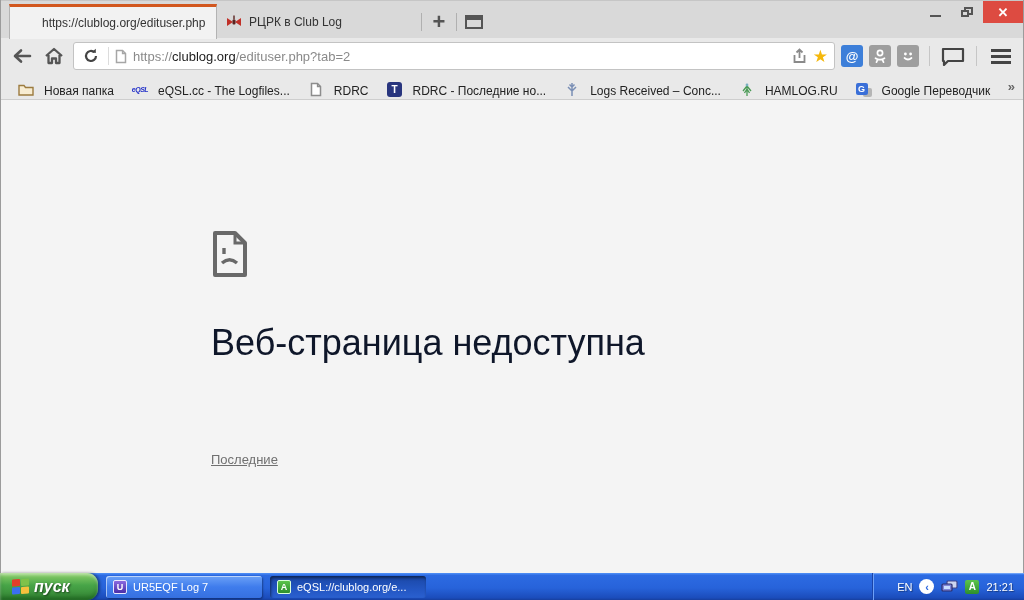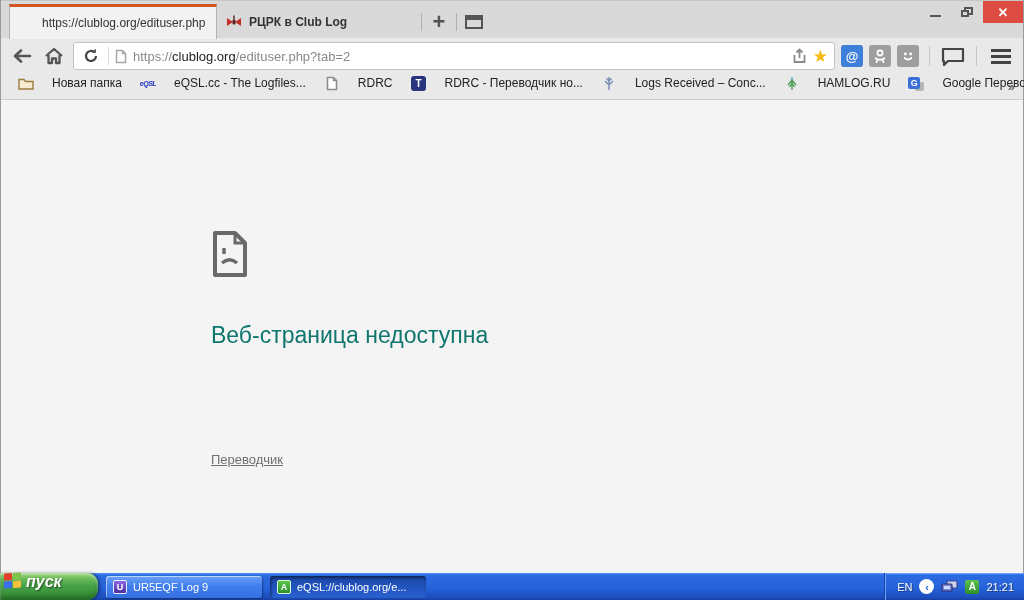--- a/index.html
+++ b/index.html
@@ -12,21 +12,21 @@
              display:flex; flex-direction:column;
              border-left:1px solid #9b9b9b; border-right:1px solid #9b9b9b; background:#e9e9e9;}
 
   
   .tabstrip { position:relative; height:38px; background:#d9d9d9; flex:none;
               border-top:1px solid #c6c6c6; }
   .tabs { position:absolute; left:8px; top:3px; height:35px; display:flex; align-items:stretch; }
   .tab { display:flex; align-items:center; gap:7px; padding:0 9px; cursor:default; }
   .tab.active { width:208px; background:#f2f2f2; border:1px solid #b3b3b3; border-bottom:none;
                 border-top:3px solid #d2571f; }
-  .tab.inactive { width:210px;font-weight:bold; }
+  .tab.inactive { width:210px; }
   .tab-title { font-size:12px; color:#333; white-space:nowrap; overflow:hidden; }
   .favicon { width:16px; height:16px; flex:none; position:relative; }
   .fav-globe { width:16px; height:16px; border-radius:50%;
                background:linear-gradient(155deg,#f08030 0 42%, #e8e8e8 42% 50%, #6a6a6a 50% 72%, #aaaaaa 72%); }
   .vsep-tab { width:1px; height:18px; background:#b0b0b0; align-self:center; margin:0 0; }
   .strip-btn { display:flex; align-items:center; justify-content:center; width:34px; height:35px;
                color:#555; font-size:22px; font-weight:bold; background:none; border:none; cursor:pointer; }
   .strip-right { position:absolute; left:420px; top:3px; height:35px; display:flex; align-items:center; }
 
   .win-controls { position:absolute; top:0; right:0; height:22px; display:flex; align-items:center; }
@@ -52,64 +52,64 @@
   .sq-at { background:#3d7fd9; }
   .sq-gray { background:#9e9e9e; }
   .tb-sep { width:1px; height:20px; background:#c6c6c6; margin:0 4px; flex:none;}
   .hamburger { display:flex; flex-direction:column; gap:3px; cursor:pointer; padding:4px;}
   .hamburger span { display:block; width:20px; height:3px; background:#444; }
   .star-glyph { color:#f5b80c; font-size:17px; line-height:1; cursor:pointer;}
 
   
   .bookmarks { height:26px; background:#e9e9e9; border-bottom:1px solid #cecece;
                display:flex; align-items:center; padding:0 26px 0 8px; flex:none; position:relative;}
-  .bm { display:flex; align-items:flex-start; gap:18px; padding:0 9px; height:22px; cursor:pointer; white-space:nowrap;}
+  .bm { display:flex; align-items:flex-end; gap:10px; padding:0 9px; height:22px; cursor:pointer; white-space:nowrap;}
   .bm-label { font-size:12px; color:#222; }
   .bm-overflow { position:absolute; right:8px; color:#666; font-size:13px; font-weight:bold; cursor:pointer;}
   .bm-ic { width:16px; height:16px; display:flex; align-items:center; justify-content:center; flex:none;}
   .eqsl-txt { font-size:7px; font-weight:bold; font-style:italic; color:#2230c8; letter-spacing:-0.5px;}
   .rdrc-sq { width:15px; height:15px; background:#28357e; border-radius:3px; color:#fff; font-size:10px; font-weight:bold;
              display:flex; align-items:center; justify-content:center;}
   .gt-ic { position:relative; width:16px; height:16px;}
   .gt-back { position:absolute; right:0; bottom:1px; width:9px; height:9px; background:#b5b5b5; border-radius:2px;}
   .gt-front { position:absolute; left:0; top:1px; width:12px; height:12px; background:#3a6fd8; border-radius:2px;
               color:#fff; font-size:9px; font-weight:bold; display:flex; align-items:center; justify-content:center;}
 
   
   .content { flex:1; background:#f4f4f4; position:relative; }
   .sad-icon { position:absolute; left:210px; top:130px; }
-  .err-title { position:absolute; left:210px; top:222px; font-size:23px; color:#0f766e; font-weight:400;}
+  .err-title { position:absolute; left:210px; top:222px; font-size:36px; color:#0f172a; font-weight:400;}
   .err-code { position:absolute; left:210px; top:271px; font-size:13px; color:#b5b5b5; letter-spacing:0.3px;}
   .err-link { position:absolute; left:210px; top:352px; font-size:13px; color:#707070; text-decoration:underline; cursor:pointer;}
 
   
   .taskbar { position:absolute; left:0; bottom:0; width:1024px; height:27px;
              background:linear-gradient(#5292f8 0%, #2c6ae2 9%, #2763da 55%, #1b4cbb 92%, #173f9e 100%);
              display:flex; align-items:center; }
-  .start-btn { height:27px; width:98px; flex:none; display:flex; align-items:flex-start; gap:5px; padding-left:4px;
+  .start-btn { height:27px; width:98px; flex:none; display:flex; align-items:center; gap:5px; padding-left:12px;
                background:linear-gradient(#8ed16a 0%, #48a548 45%, #3c923c 75%, #2f7d31 100%);
                border-radius:0 11px 11px 0; cursor:pointer;
                box-shadow: inset 0 2px 3px rgba(255,255,255,.45), inset 0 -3px 4px rgba(0,60,0,.35), 2px 0 3px rgba(0,0,0,.4);}
   .start-label { color:#fff; font-size:16px; font-weight:bold; font-style:italic; text-shadow:1px 1px 2px rgba(0,0,0,.55); padding-right:8px;}
   .winflag { width:17px; height:15px; display:grid; grid-template-columns:8px 8px; grid-template-rows:7px 7px; gap:1px; transform:skewY(-4deg);}
   .winflag i { border-radius:1px; display:block;}
   .wf-r{background:#e23e2b;} .wf-g{background:#7ec24a;} .wf-b{background:#3b6ff0;} .wf-y{background:#f5c13d;}
 
   .task-btn { height:22px; width:156px; margin-left:8px; border-radius:3px; display:flex; align-items:center; gap:6px;
               padding:0 7px; font-size:11px; color:#fff; cursor:pointer; overflow:hidden; white-space:nowrap; flex:none;}
   .task-btn.normal { background:linear-gradient(#6ba1f7 0%, #3f7cec 50%, #3670e0 100%);
                      box-shadow: inset 1px 1px 0 rgba(255,255,255,.55), 1px 1px 2px rgba(0,0,0,.35);}
   .task-btn.pressed { background:linear-gradient(#1a47a6 0%, #2356c2 60%, #2a60d0 100%);
                       box-shadow: inset 1px 2px 3px rgba(0,0,0,.5);}
   .app-ic { width:14px; height:14px; border-radius:2px; color:#fff; font-size:9px; font-weight:bold;
             display:flex; align-items:center; justify-content:center; flex:none;}
   .ic-ur5 { background:linear-gradient(#8a6ae0,#4a2ea8); border:1px solid #e8e8ff;}
   .ic-amigo { background:linear-gradient(#5cc44c,#2d8f2d); border:1px solid #d8ffd8;}
 
-  .tray { margin-left:auto; height:27px; display:flex; align-items:center; gap:7px; padding:0 10px 0 12px;
+  .tray { margin-left:auto; height:27px; display:flex; align-items:center; gap:7px; padding:0 10px 0 24px;
           border-left:1px solid #1a44a8; box-shadow:inset 1px 1px 0 #6ea1f7;}
   .tray-txt { color:#fff; font-size:11px; text-shadow:1px 1px 1px rgba(0,0,0,.4);}
   .tray-chevron { width:15px; height:15px; border-radius:50%; background:#fff; color:#2a66e0; font-size:11px; font-weight:bold;
                   display:flex; align-items:center; justify-content:center; cursor:pointer;}
   .tray-a { width:14px; height:14px; border-radius:2px; background:linear-gradient(#5cc44c,#2d8f2d);
             color:#fff; font-size:10px; font-weight:bold; display:flex; align-items:center; justify-content:center; cursor:pointer;}
 </style>
 </head>
 <body>
 
@@ -241,21 +241,21 @@
               <path d="M1.5 1.5 h6 l3 3 v9 h-9 z" fill="#fff" stroke="#8d8d8d" stroke-width="1.5"></path>
               <path d="M7.5 1.5 v3 h3" fill="none" stroke="#8d8d8d" stroke-width="1.3"></path>
             </svg>
         </span>
         <span class="bm-label">RDRC</span>
       </span>
       <span class="bm">
         <span class="bm-ic">
             <span class="rdrc-sq">T</span>
           </span>
-        <span class="bm-label">RDRC - Переводчик но...</span>
+        <span class="bm-label">RDRC - Последние но...</span>
       </span>
       <span class="bm">
         <span class="bm-ic">
           <svg width="12" height="15" viewBox="0 0 12 15">
             <path d="M6 1 V14 M2 5 L6 9 L10 5 M3.5 2.5 L6 5 L8.5 2.5" fill="none" stroke="#7a8fb5" stroke-width="1.5"></path>
           </svg>
         </span>
         <span class="bm-label">Logs Received – Conc...</span>
       </span>
       <span class="bm">
@@ -280,38 +280,38 @@
     </div>
 
     <div class="content">
       <svg class="sad-icon" width="38" height="48" viewBox="0 0 38 48">
         <path d="M4 3 H24 L34 13 V45 H4 Z" fill="none" stroke="#696969" stroke-width="4" stroke-linejoin="round"></path>
         <path d="M24 4 V13 H33" fill="none" stroke="#696969" stroke-width="3"></path>
         <line x1="13" y1="18" x2="13" y2="24" stroke="#696969" stroke-width="3.4"></line>
         <path d="M11 33 Q18.5 26.5 26 33" fill="none" stroke="#696969" stroke-width="3.4"></path>
       </svg>
       <h1 class="err-title">Веб-страница недоступна</h1>
-      <a class="err-link">Переводчик</a>
+      <a class="err-link">Последние</a>
     </div>
   </div>
 
   <div class="taskbar">
     <div class="start-btn">
       <span class="winflag">
         <i class="wf-r"></i>
           <i class="wf-g"></i>
           <i class="wf-b"></i>
           <i class="wf-y"></i>
       </span>
       <span class="start-label">пуск</span>
     </div>
 
     <div class="task-btn normal">
       <span class="app-ic ic-ur5">U</span>
-      <span>UR5EQF Log 9</span>
+      <span>UR5EQF Log 7</span>
     </div>
     <div class="task-btn pressed">
       <span class="app-ic ic-amigo">A</span>
       <span>eQSL://clublog.org/e...</span>
     </div>
 
     <div class="tray">
       <span class="tray-txt">EN</span>
       <span class="tray-chevron">‹</span>
       <svg width="17" height="13" viewBox="0 0 17 13" style="cursor:pointer">

